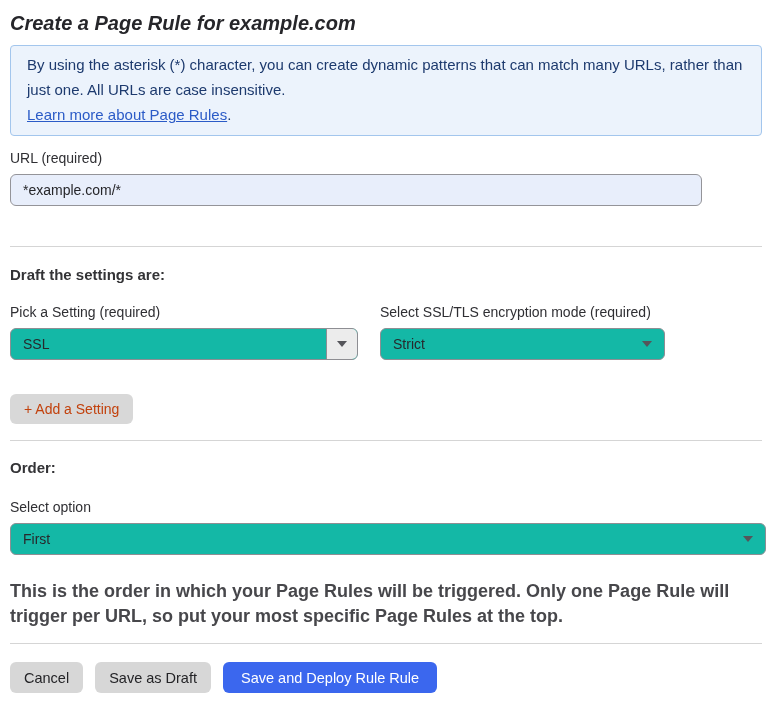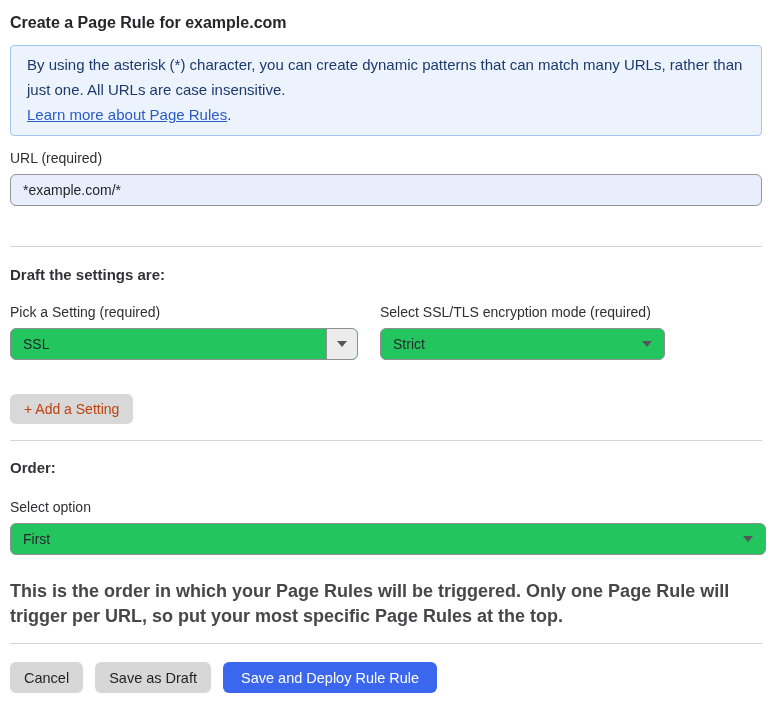--- a/index.html
+++ b/index.html
@@ -7,25 +7,26 @@
   body {
     width: 772px;
     height: 711px;
     font-family: "Liberation Sans", sans-serif;
     color: #2f2f33;
     overflow: hidden;
   }
   .container { padding: 0 10px; }
 
   .page-title {
-    font-size: 16px;
+    font-size: 20px;
     line-height: 28px;
     font-weight: 700;
     color: #26262a;
     padding-top: 9px;
+    font-style: italic;
   }
 
   
   .info-box {
     margin-top: 8px;
     background: #ecf3fc;
     border: 1px solid #a3c6ed;
     border-radius: 4px;
     padding: 6px 16px 8px 16px;
     font-size: 15px;
@@ -43,21 +44,21 @@
   
   .field-label {
     font-size: 14px;
     line-height: 20px;
     color: #2f2f33;
   }
   .url-label { margin-top: 12px; }
 
   .url-input {
     margin-top: 6px;
-    width: 752px;
+    width: 692px;
     height: 32px;
     background: #e8eefb;
     border: 1px solid #949499;
     border-radius: 6px;
     padding: 0 12px;
     font-family: "Liberation Sans", sans-serif;
     font-size: 14px;
     color: #26262a;
     outline: none;
   }
@@ -87,21 +88,21 @@
   }
   .col-setting { width: 348px; }
   .col-mode { width: 285px; }
 
   
   .select-box {
     margin-top: 6px;
     height: 32px;
     border: 1px solid #8e8e93;
     border-radius: 6px;
-    background: #22c55e;
+    background: #14b8a6;
     display: flex;
     align-items: center;
     cursor: pointer;
     overflow: hidden;
   }
   .select-value {
     flex: 1;
     padding: 0 12px;
     font-size: 14px;
     color: #28282c;

